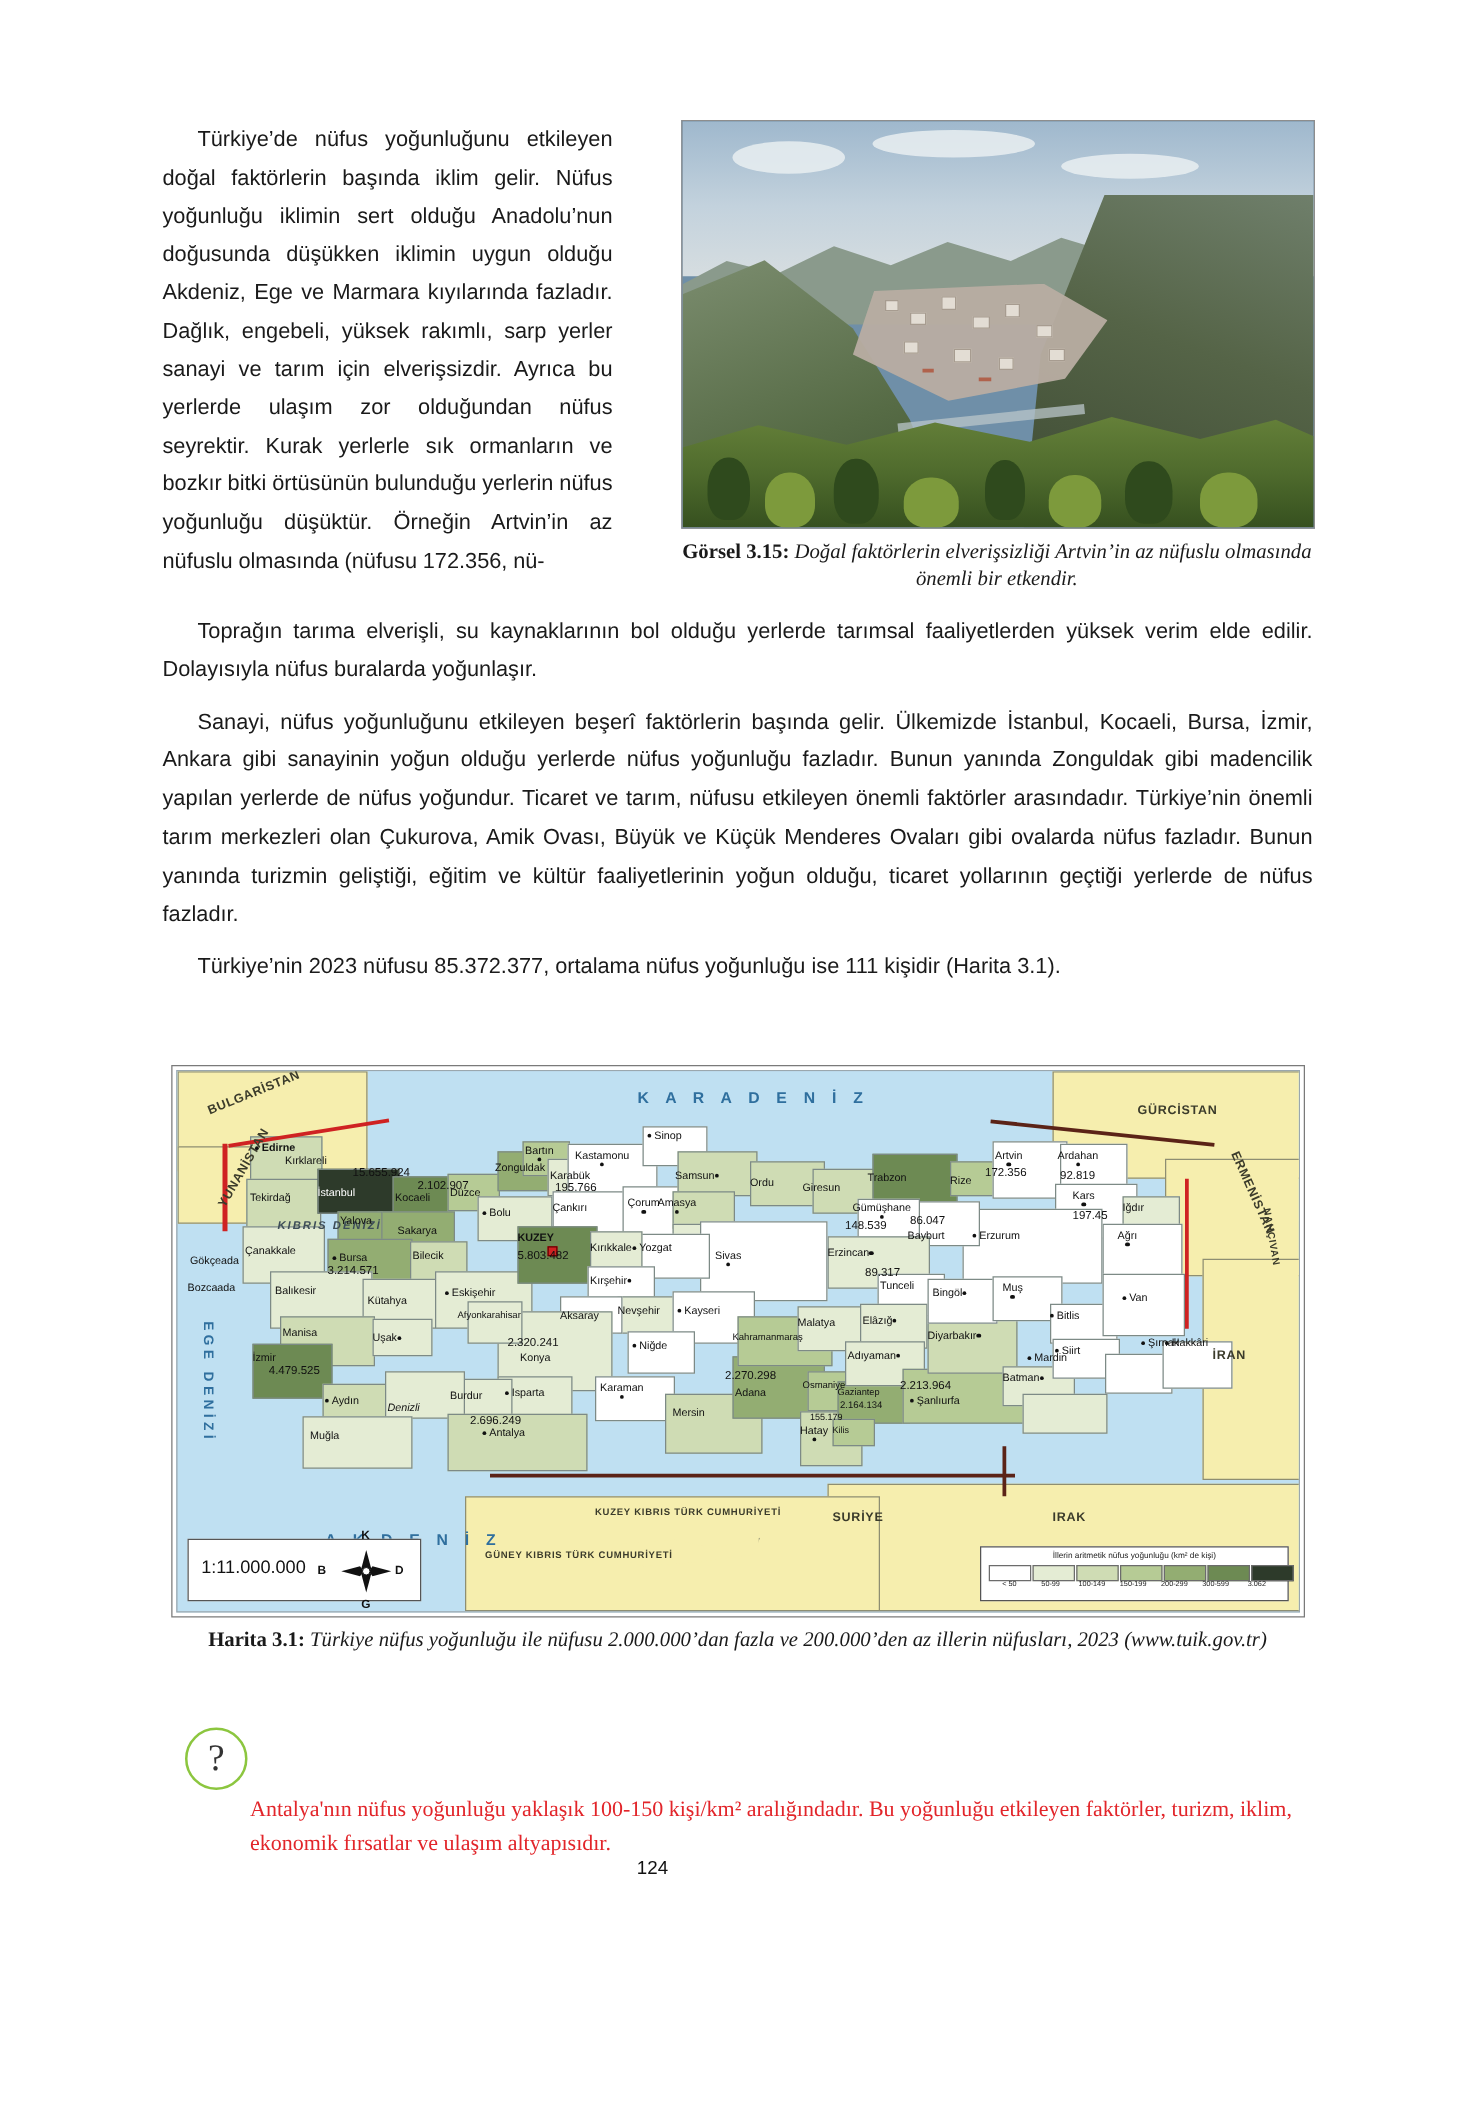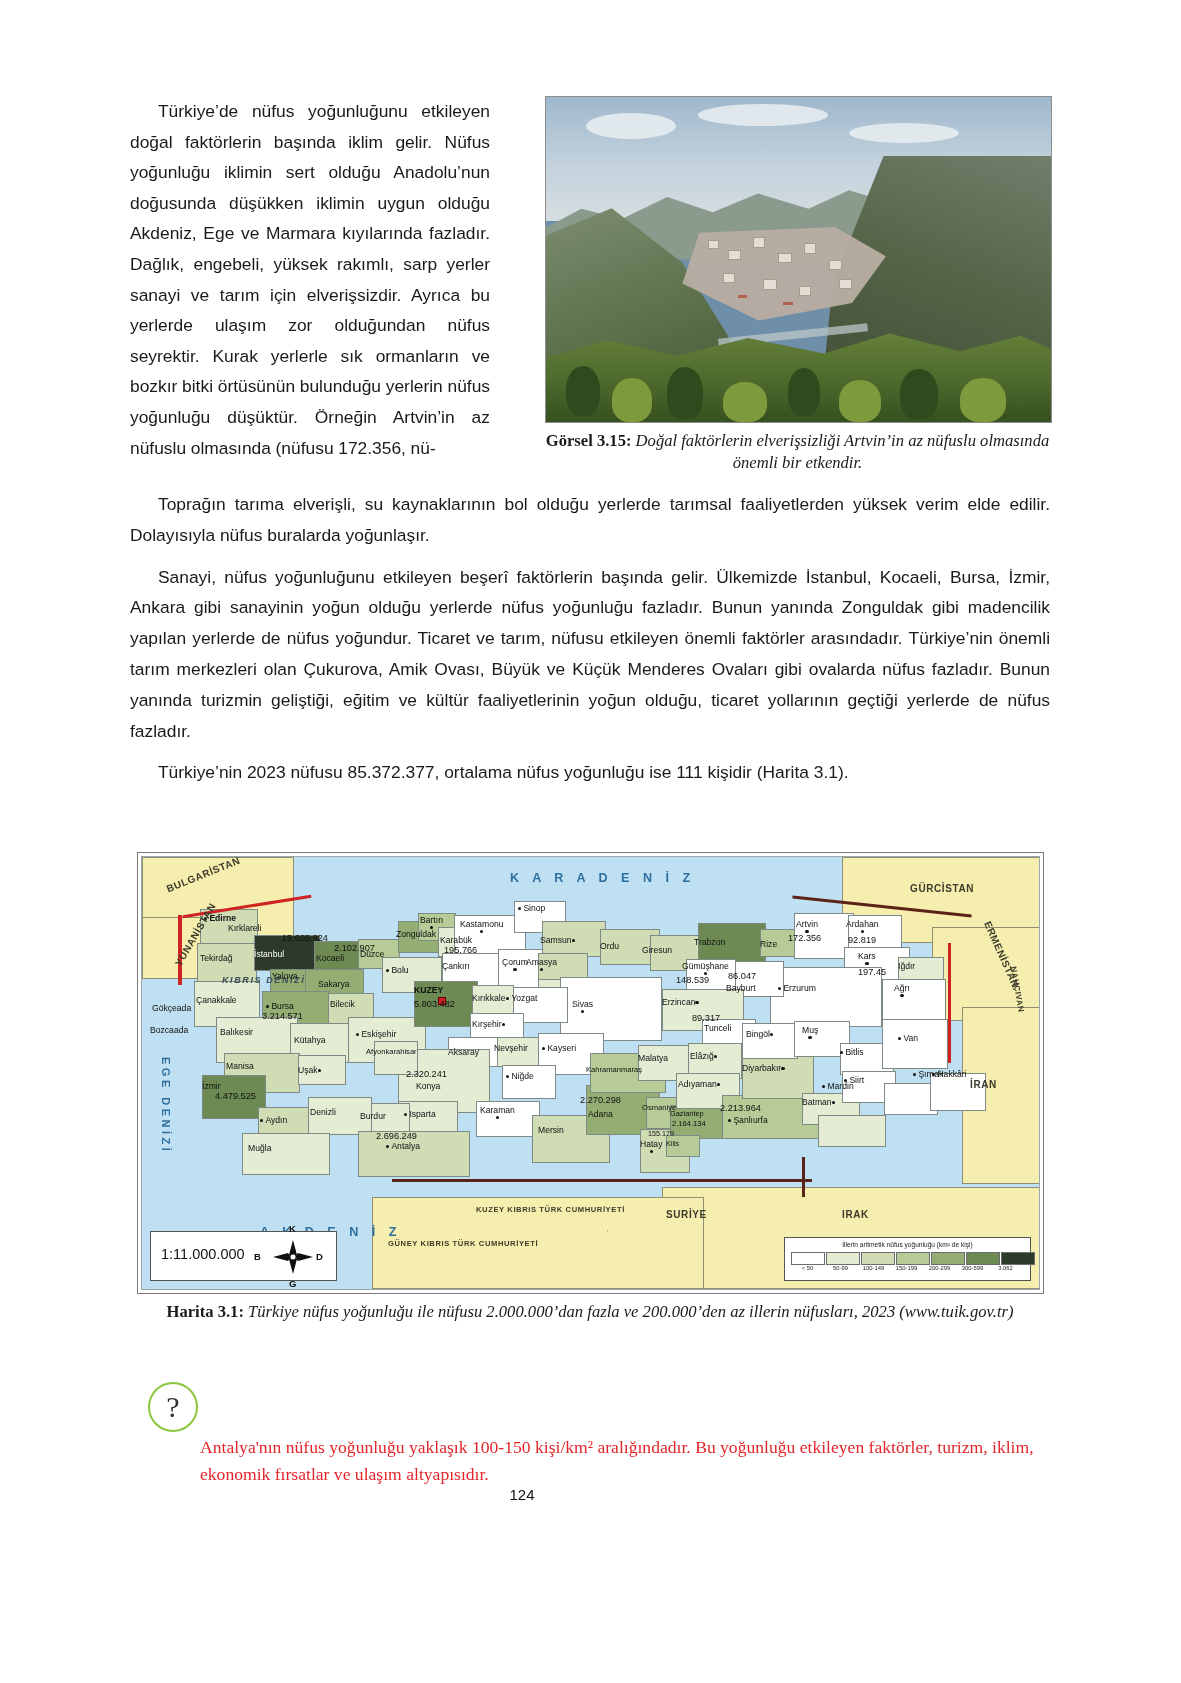--- a/index.html
+++ b/index.html
@@ -395,21 +395,21 @@
       <div class="city" style="left:352px;top:186px;"><span>Nevşehir</span></div>
       <div class="city" style="left:330px;top:162px;"><span>Kırşehir</span><span class="dot"></span></div>
       <div class="city" style="left:364px;top:136px;"><span class="dot"></span><span>Yozgat</span></div>
       <div class="city below" style="left:430px;top:142px;"><span>Sivas</span><span class="dot"></span></div>
       <div class="city" style="left:400px;top:186px;"><span class="dot"></span><span>Kayseri</span></div>
       <div class="city" style="left:364px;top:214px;"><span class="dot"></span><span>Niğde</span></div>
       <div class="city" style="left:444px;top:208px;font-size:7.6px;"><span>Kahramanmaraş</span></div>
       <div class="city" style="left:262px;top:252px;"><span class="dot"></span><span>Isparta</span></div>
       <div class="city" style="left:218px;top:254px;"><span>Burdur</span></div>
       <div class="city" style="left:244px;top:284px;"><span class="dot"></span><span>Antalya</span></div>
-      <div class="city" style="left:168px;top:250px;"><span>Denizli</span></div>
+      <div class="city" style="left:168px;top:264px;font-style:italic;"><span>Denizli</span></div>
       <div class="city" style="left:106px;top:286px;"><span>Muğla</span></div>
       <div class="city" style="left:118px;top:258px;"><span class="dot"></span><span>Aydın</span></div>
       <div class="city" style="left:60px;top:224px;"><span>İzmir</span></div>
       <div class="city" style="left:84px;top:204px;"><span>Manisa</span></div>
       <div class="city" style="left:156px;top:208px;"><span>Uşak</span><span class="dot"></span></div>
       <div class="city" style="left:224px;top:190px;font-size:7.6px;"><span>Afyonkarahisar</span></div>
 
       <div class="num" style="left:140px;top:76px;">15.655.924</div>
       <div class="num" style="left:192px;top:86px;">2.102.907</div>
       <div class="num" style="left:272px;top:142px;">5.803.482</div>

